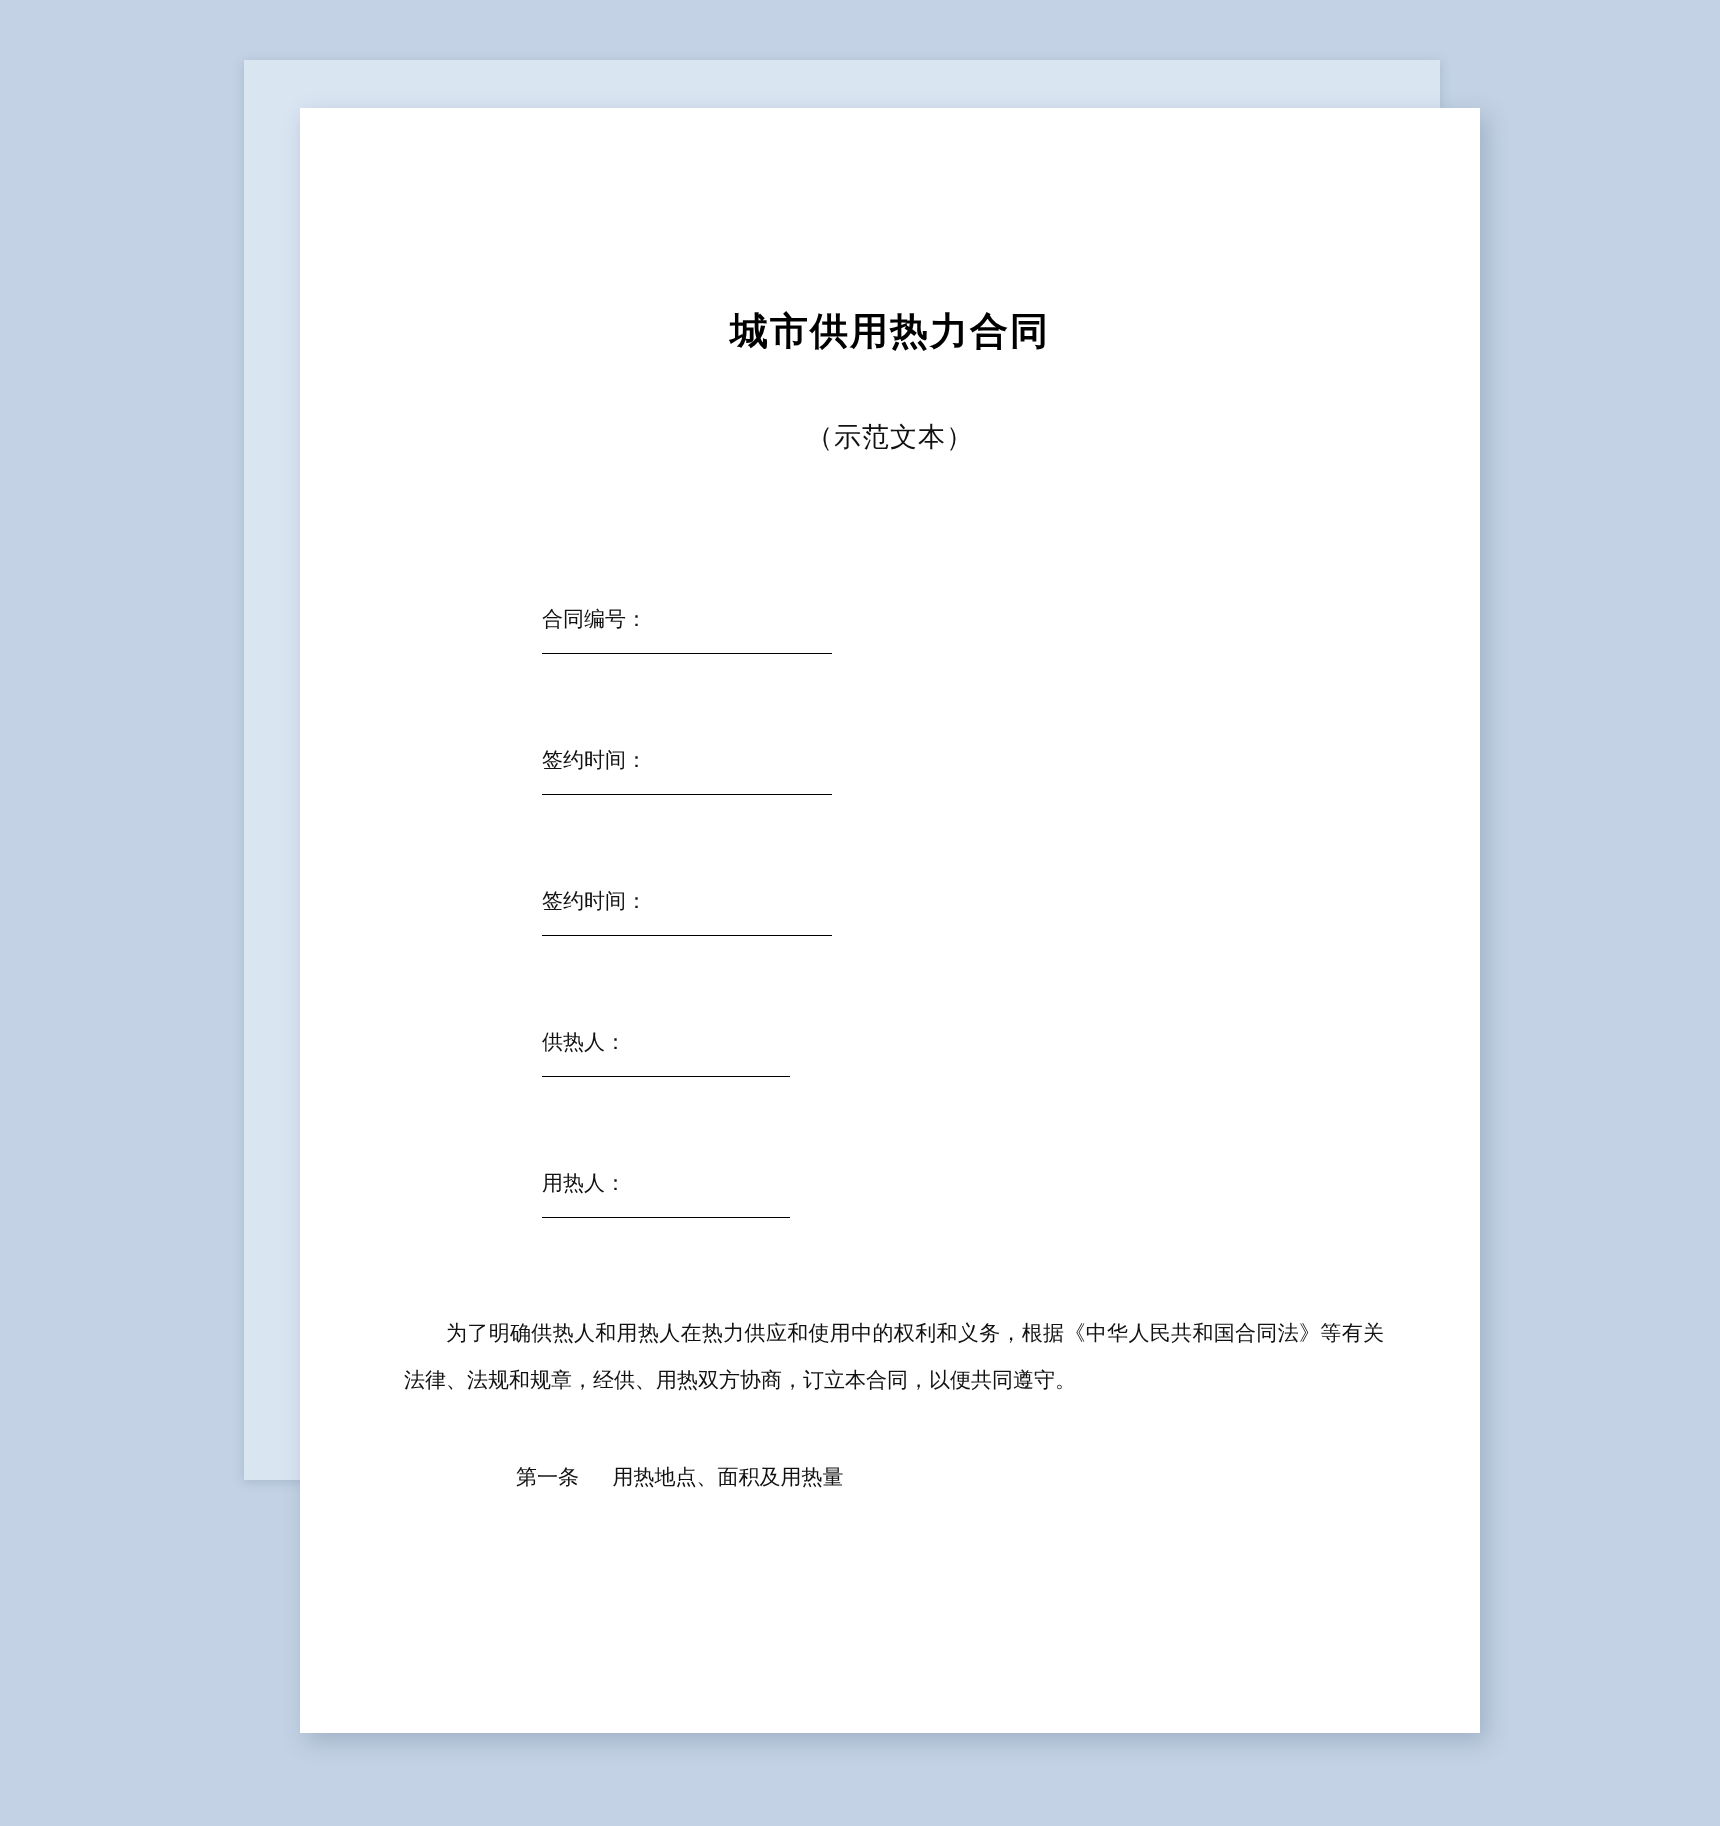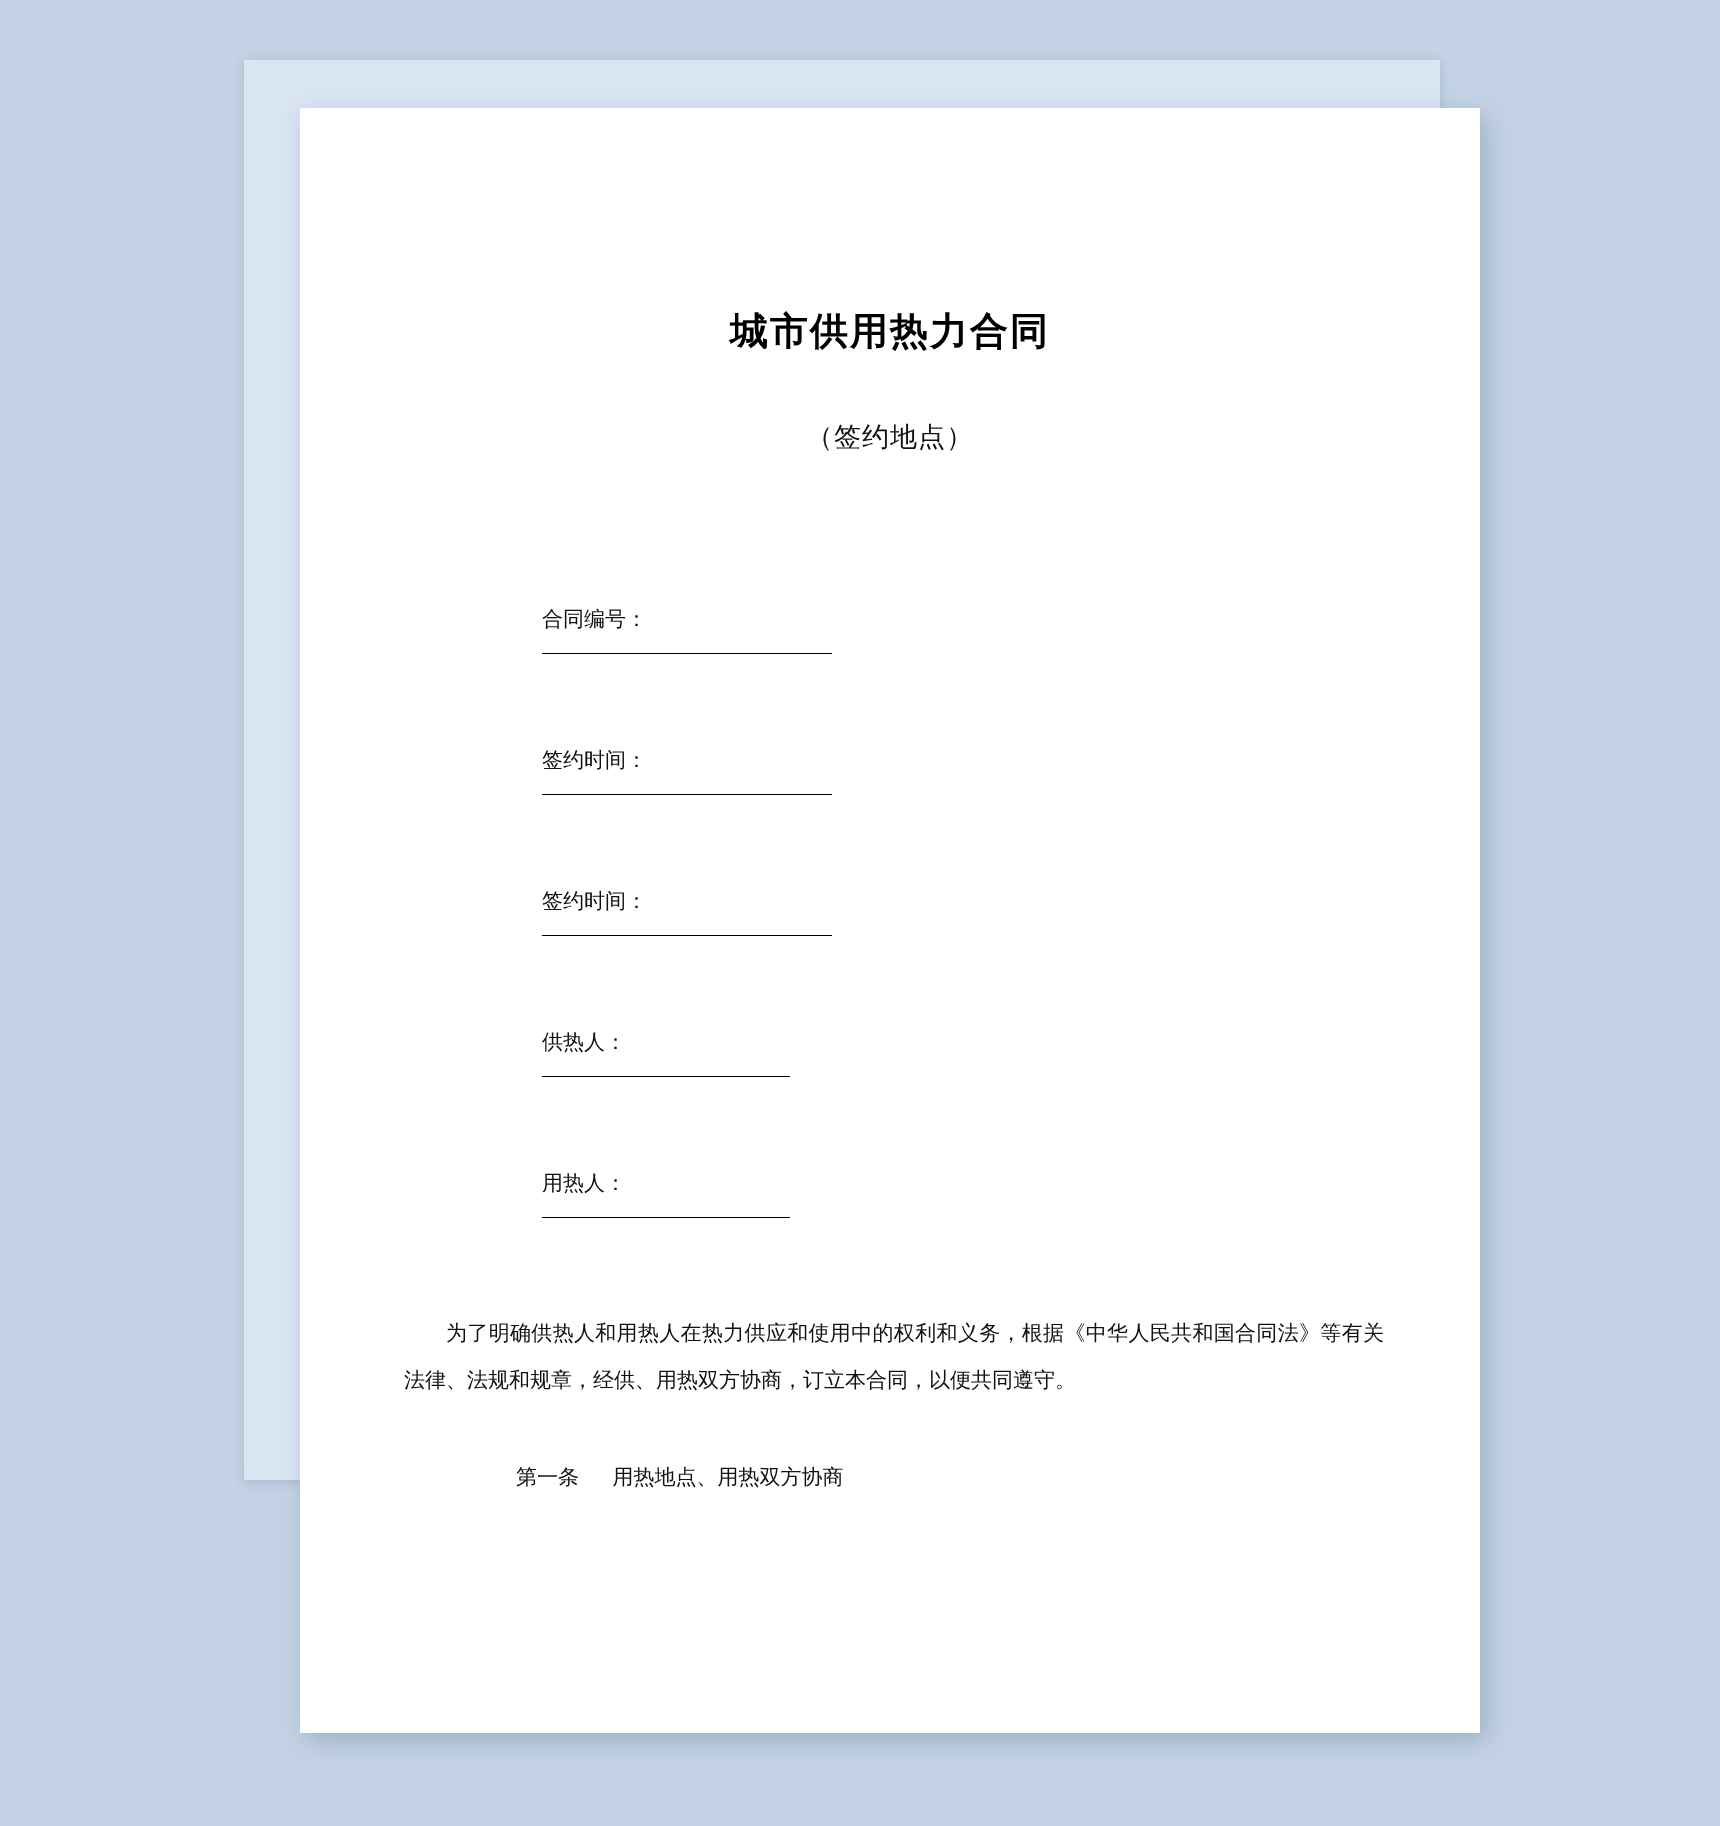--- a/index.html
+++ b/index.html
@@ -122,21 +122,21 @@
 
 <div class="stage">
 
   <div class="back-sheet"></div>
 
   <div class="page">
     <div class="page-inner">
 
       <div class="doc-title">城市供用热力合同</div>
 
-      <div class="doc-subtitle">（签约地点）</div>
+      <div class="doc-subtitle">（示范文本）</div>
 
       <div class="fields">
 
         <div class="field-row">
           <span class="field-label">合同编号：</span>
           <span class="field-line line-long"></span>
         </div>
 
         <div class="field-row">
           <span class="field-label">签约时间：</span>
@@ -158,19 +158,19 @@
           <span class="field-line line-short"></span>
         </div>
 
       </div>
 
       <div class="body-text">为了明确供热人和用热人在热力供应和使用中的权利和义务，根据《中华人民共和国合同法》等有关法律、法规和规章，经供、用热双方协商，订立本合同，以便共同遵守。</div>
 
       <div class="clause">
         <span>第一条</span>
         <span class="clause-gap"></span>
-        <span>用热地点、用热双方协商</span>
+        <span>用热地点、面积及用热量</span>
       </div>
 
     </div>
   </div>
 
 </div>
 
 </body></html>

